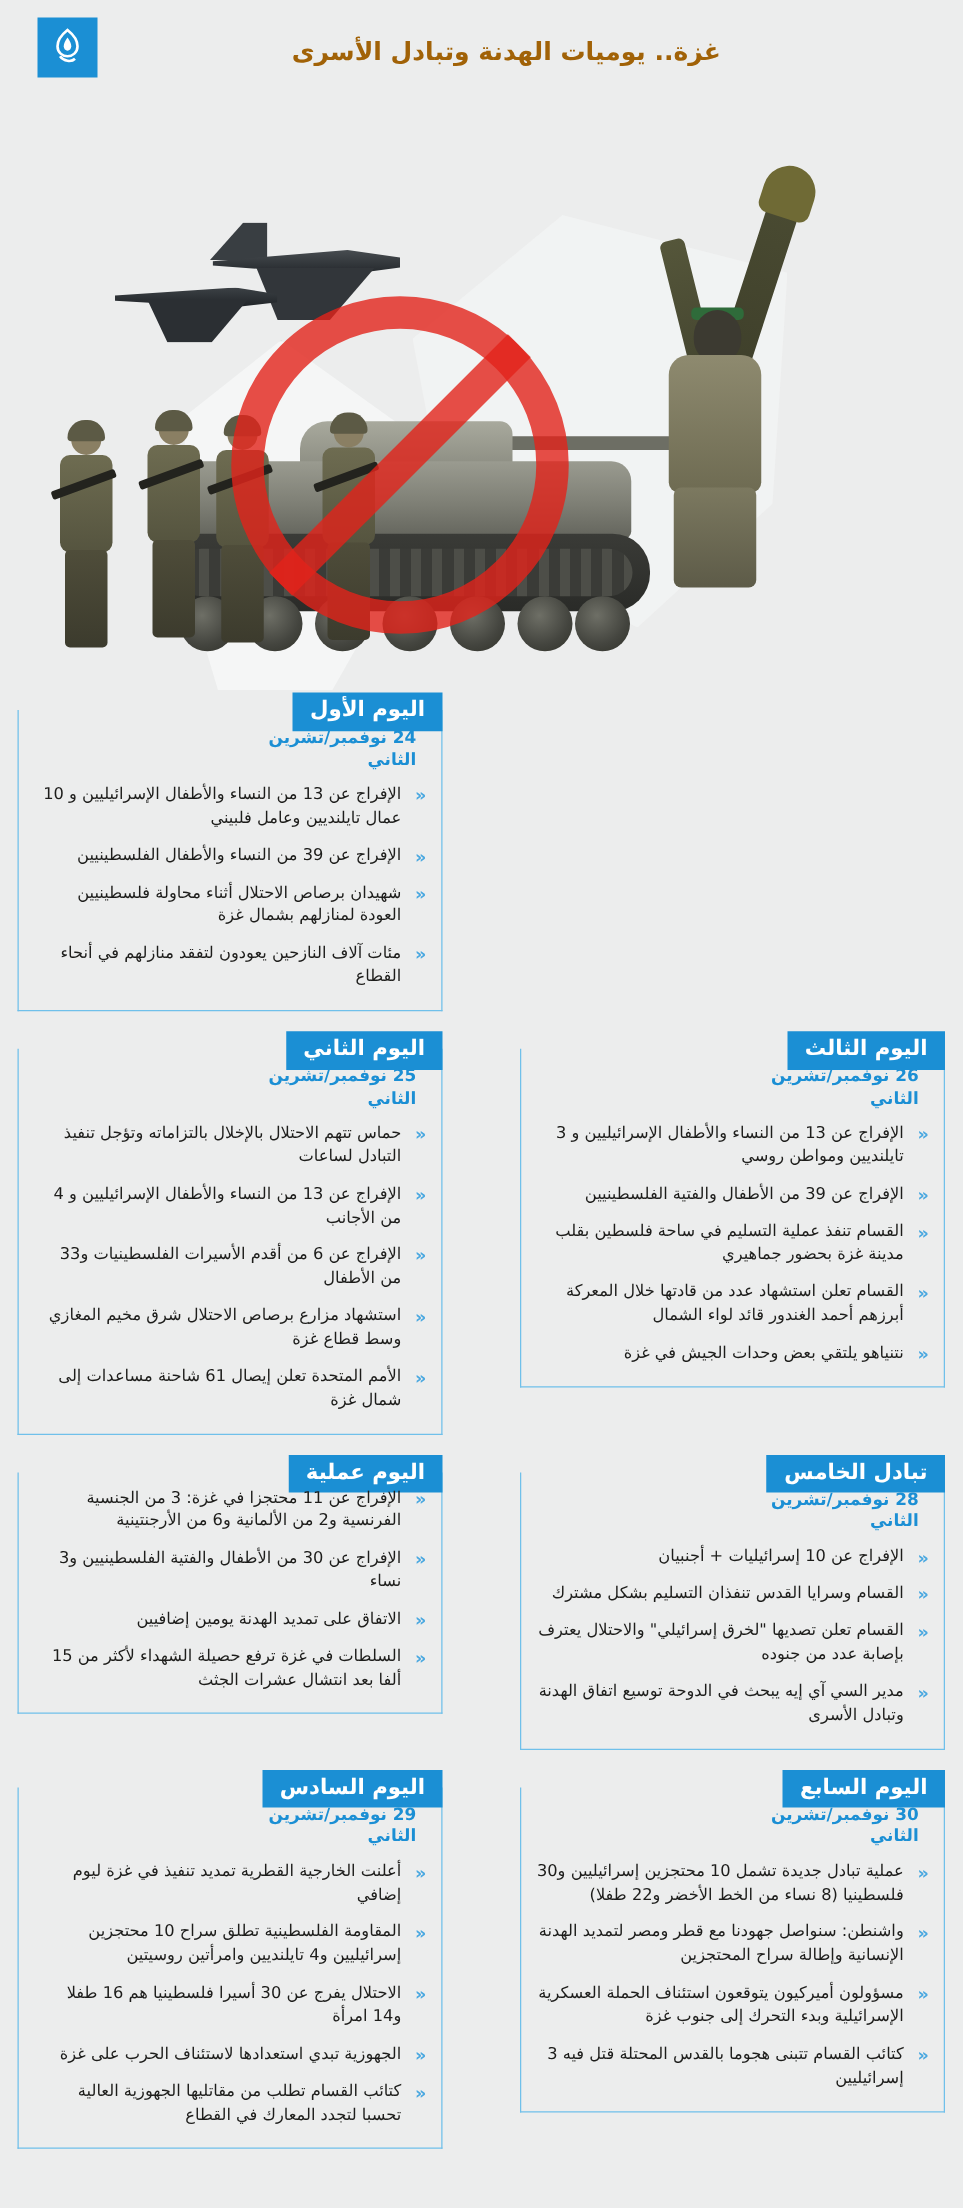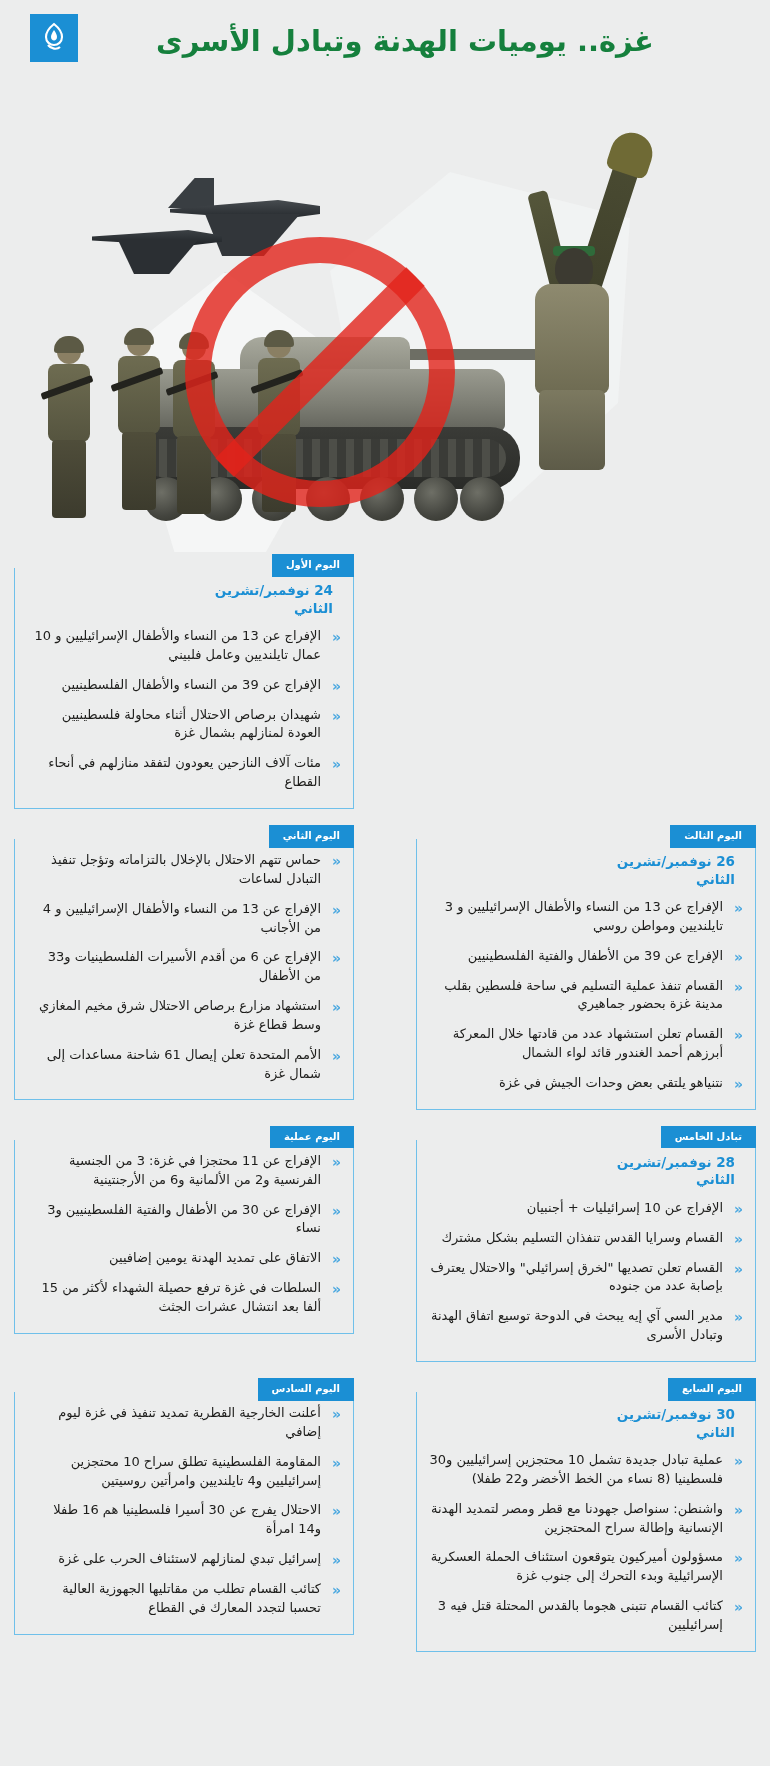--- a/index.html
+++ b/index.html
@@ -38,23 +38,23 @@
     top: 14px;
     display: flex;
     align-items: center;
     justify-content: center;
     overflow: hidden;
   }
   .logo svg { display: block; }
   .page-title {
     width: 100%;
     text-align: center;
-    font-size: 29px;
+    font-size: 20px;
     font-weight: bold;
-    color: #15803d;
+    color: #a16207;
     letter-spacing: 0;
     padding-right: 30px;
     padding-left: 70px;
     line-height: 1.2;
   }
 
   
   .hero {
     position: relative;
     width: 770px;
@@ -322,21 +322,21 @@
     position: relative;
     padding: 12px 12px 14px 12px;
     margin-top: 14px;
   }
   .card .ribbon {
     position: absolute;
     top: -14px;
     right: -1px;
     background: #1b8fd4;
     color: #ffffff;
-    font-size: 10px;
+    font-size: 17px;
     font-weight: bold;
     padding: 5px 14px 6px 14px;
     line-height: 1.15;
     white-space: nowrap;
   }
   .card .card-date {
     text-align: right;
     color: #1b8fd4;
     font-size: 13.5px;
     font-weight: bold;
@@ -504,20 +504,21 @@
               <span class="btxt">القسام تعلن استشهاد عدد من قادتها خلال المعركة أبرزهم أحمد الغندور قائد لواء الشمال</span>
             </li>
           <li>
               <span class="chev">«</span>
               <span class="btxt">نتنياهو يلتقي بعض وحدات الجيش في غزة</span>
             </li>
         </ul>
       </div>
       <div class="card">
         <div class="ribbon">اليوم الثاني</div>
+        <div class="card-date">25 نوفمبر/تشرين الثاني</div>
         <ul class="bullets">
           <li>
               <span class="chev">«</span>
               <span class="btxt">حماس تتهم الاحتلال بالإخلال بالتزاماته وتؤجل تنفيذ التبادل لساعات</span>
             </li>
           <li>
               <span class="chev">«</span>
               <span class="btxt">الإفراج عن 13 من النساء والأطفال الإسرائيليين و 4 من الأجانب</span>
             </li>
           <li>
@@ -600,36 +601,37 @@
               <span class="btxt">مسؤولون أميركيون يتوقعون استئناف الحملة العسكرية الإسرائيلية وبدء التحرك إلى جنوب غزة</span>
             </li>
           <li>
               <span class="chev">«</span>
               <span class="btxt">كتائب القسام تتبنى هجوما بالقدس المحتلة قتل فيه 3 إسرائيليين</span>
             </li>
         </ul>
       </div>
       <div class="card">
         <div class="ribbon">اليوم السادس</div>
+        <div class="card-date">29 نوفمبر/تشرين الثاني</div>
         <ul class="bullets">
           <li>
               <span class="chev">«</span>
               <span class="btxt">أعلنت الخارجية القطرية تمديد تنفيذ في غزة ليوم إضافي</span>
             </li>
           <li>
               <span class="chev">«</span>
               <span class="btxt">المقاومة الفلسطينية تطلق سراح 10 محتجزين إسرائيليين و4 تايلنديين وامرأتين روسيتين</span>
             </li>
           <li>
               <span class="chev">«</span>
               <span class="btxt">الاحتلال يفرج عن 30 أسيرا فلسطينيا هم 16 طفلا و14 امرأة</span>
             </li>
           <li>
               <span class="chev">«</span>
-              <span class="btxt">إسرائيل تبدي لمنازلهم لاستئناف الحرب على غزة</span>
+              <span class="btxt">الجهوزية تبدي استعدادها لاستئناف الحرب على غزة</span>
             </li>
           <li>
               <span class="chev">«</span>
               <span class="btxt">كتائب القسام تطلب من مقاتليها الجهوزية العالية تحسبا لتجدد المعارك في القطاع</span>
             </li>
         </ul>
       </div>
     </div>
 
   </div>

